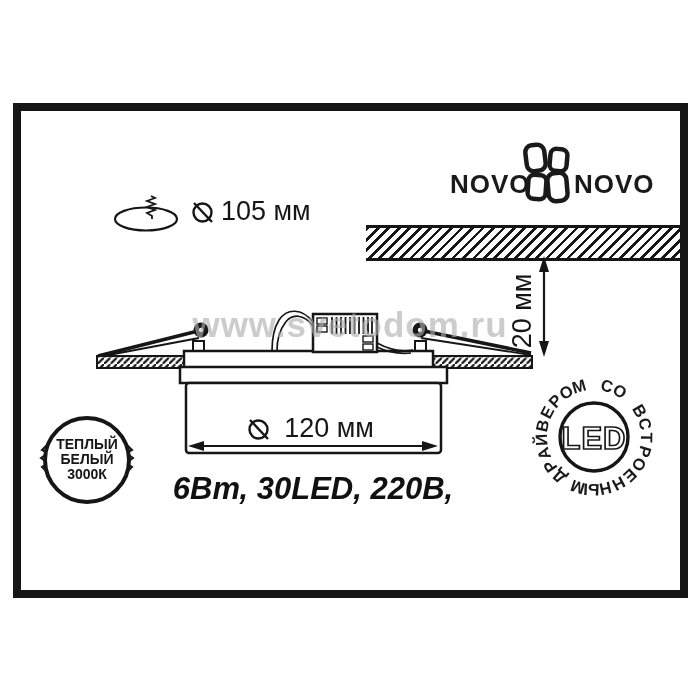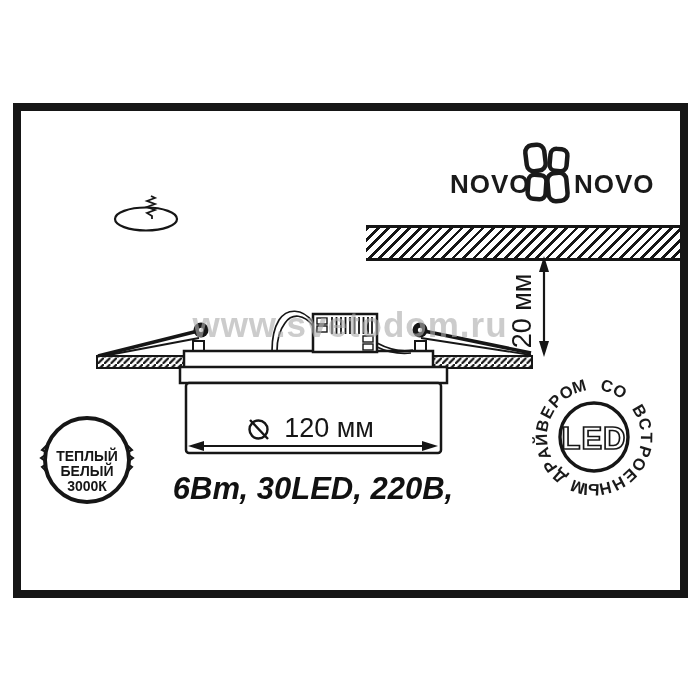--- a/index.html
+++ b/index.html
@@ -47,21 +47,21 @@
   
   #watermark{
     left:0;top:305px;width:700px;text-align:center;z-index:4;
     font-size:35px;font-weight:bold;letter-spacing:1px;
     color:rgba(172,172,172,0.62);white-space:nowrap;pointer-events:none;
   }
   
   #badge-svg{left:38px;top:411px;width:98px;height:98px;z-index:2;}
   #badge-text{
     left:45px;top:437px;width:84px;text-align:center;z-index:3;
-    font-weight:bold;font-size:14px;line-height:15px;color:#161616;margin-top:12px;
+    font-weight:bold;font-size:14px;line-height:15px;color:#161616;
   }
   
   #stamp-svg{left:520px;top:365px;width:150px;height:146px;z-index:2;}
   #stamp-letters text{
     font-family:"Liberation Sans",sans-serif;font-size:16.5px;font-weight:bold;fill:#1a1a1a;
   }
   #led-text{
     font-family:"Liberation Sans",sans-serif;font-size:31px;font-weight:bold;
     fill:#ffffff;stroke:#161616;stroke-width:1.7px;letter-spacing:1px;
   }
@@ -88,20 +88,27 @@
     </g>
   </svg>
   <span class="logo-word" id="logo-tech">NOVO</span>
 </div>
 
 <div class="abs" id="cutout-row">
   <svg width="80" height="48" viewBox="0 0 80 48">
     <ellipse cx="40" cy="31" rx="31" ry="11.5" fill="none" stroke="#161616" stroke-width="2.2"></ellipse>
     <path d="M45,8 l4,2 l-8,3 l8,3 l-8,3 l8,3 l-8,3 l5,3 l0,3" fill="none" stroke="#161616" stroke-width="1.8"></path>
   </svg>
+  <span class="dim-label" id="cutout-label">
+    <svg width="25" height="26" viewBox="0 0 25 26">
+      <circle cx="12.5" cy="13.5" r="9" fill="none" stroke="#161616" stroke-width="2.4"></circle>
+      <line x1="4" y1="4" x2="22" y2="23" stroke="#161616" stroke-width="2.4"></line>
+    </svg>
+    <span>105 мм</span>
+  </span>
 </div>
 
 <div class="abs" id="ceiling"></div>
 
 <svg class="abs" id="recess-dim-svg" viewBox="530 248 40 118">
   <line x1="546" y1="262" x2="546" y2="352" stroke="#161616" stroke-width="2.2"></line>
   <polygon points="546,256 541,272 551,272" fill="#161616"></polygon>
   <polygon points="546,357 541,341 551,341" fill="#161616"></polygon>
 </svg>
 <div class="abs" id="recess-label">20 мм</div>

